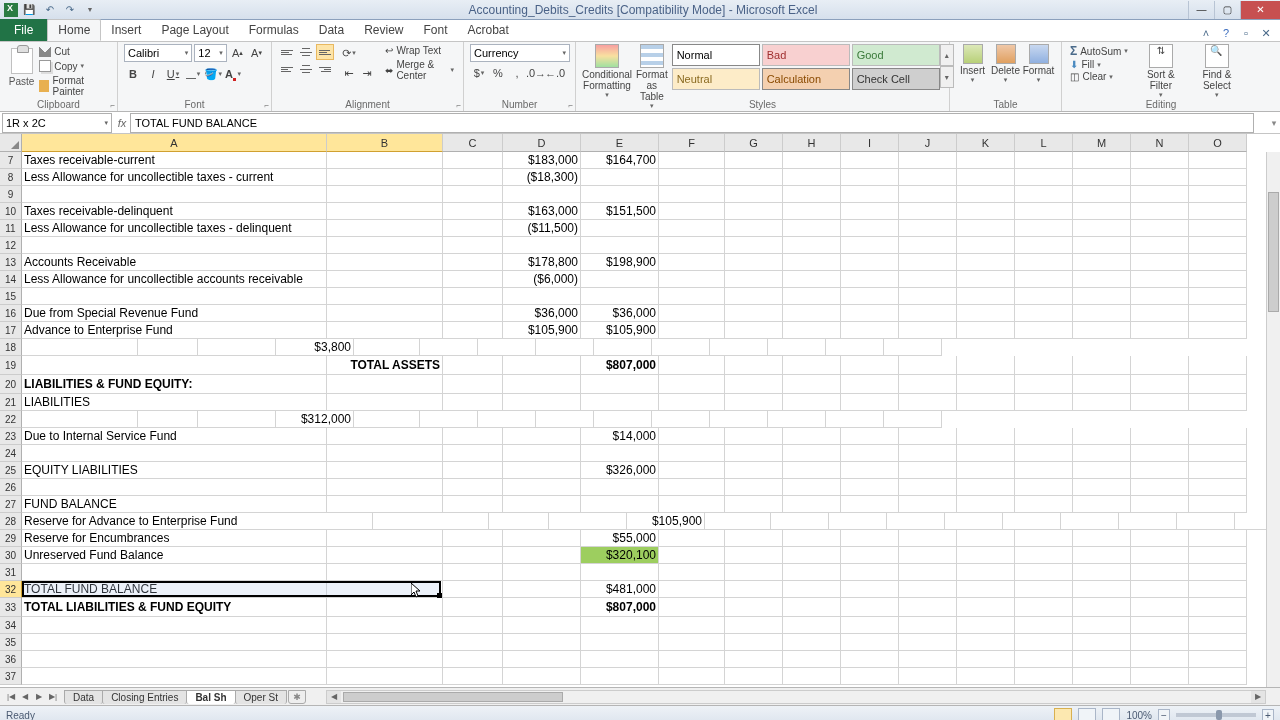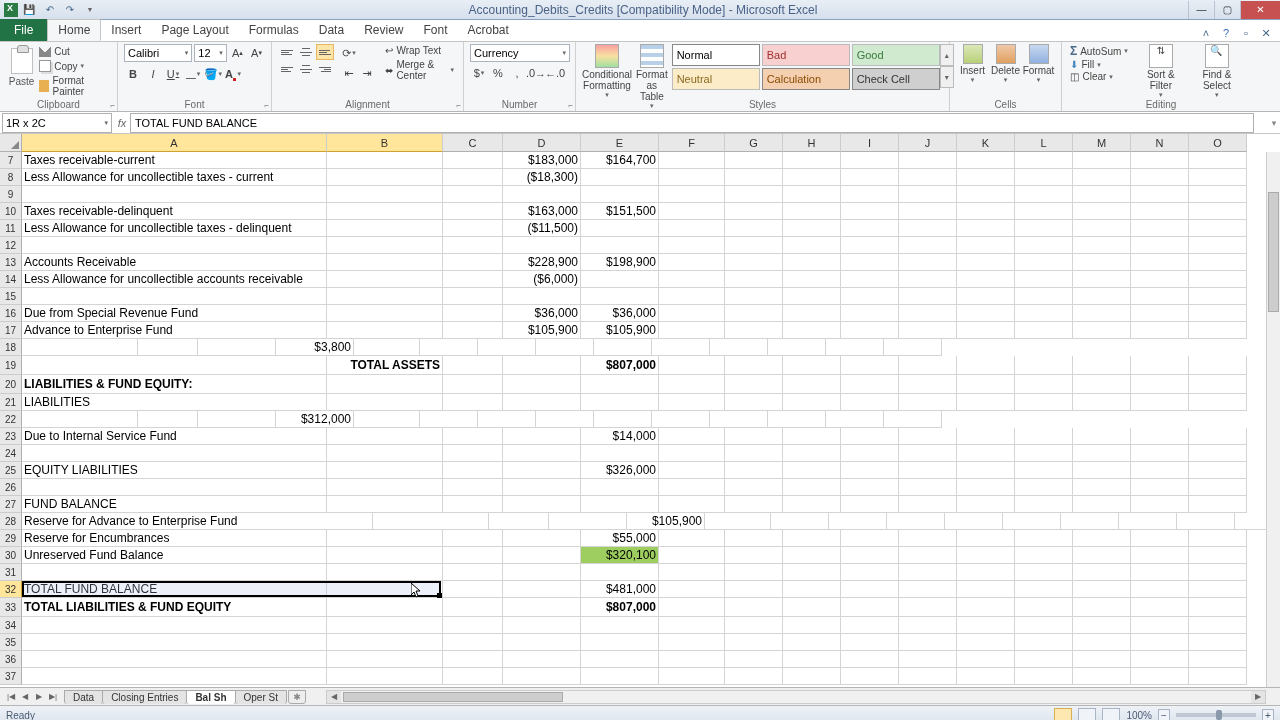--- a/index.html
+++ b/index.html
@@ -351,21 +351,21 @@
           <div class="icn3" style="background:linear-gradient(#f0c8a8,#e0a060);"></div>
           <span>Delete</span>
           <span class="dd-arrow">▾</span>
         </div>
       <div class="cells-big">
           <div class="icn3" style="background:linear-gradient(#c8d8f0,#90b0e0);"></div>
           <span>Format</span>
           <span class="dd-arrow">▾</span>
         </div>
     </div>
-    <div class="rgroup-label">Cells</div>
+    <div class="rgroup-label">Table</div>
   </div>
 
   <div class="rgroup" style="width:198px; border-right:none;">
     <div style="display:flex; gap:6px;">
       <div class="edit-col">
         <div>
             <span class="sigma">Σ</span>
             <span>AutoSum</span>
             <span class="dd-arrow">▾</span>
           </div>
@@ -561,21 +561,21 @@
             <div class="cell" style="width: 58px; height: 17px; line-height: 16px;"></div>
             <div class="cell" style="width: 58px; height: 17px; line-height: 16px;"></div>
             <div class="cell" style="width: 58px; height: 17px; line-height: 16px;"></div>
             <div class="cell" style="width: 58px; height: 17px; line-height: 16px;"></div>
             <div class="cell" style="width: 58px; height: 17px; line-height: 16px;"></div>
           </div>
           <div class="row" style="height: 17px;">
             <div class="cell" style="width: 305px; height: 17px; line-height: 16px;">Accounts Receivable</div>
             <div class="cell" style="width: 116px; height: 17px; line-height: 16px;"></div>
             <div class="cell" style="width: 60px; height: 17px; line-height: 16px;"></div>
-            <div class="cell r" style="width: 78px; height: 17px; line-height: 16px;">$228,900</div>
+            <div class="cell r" style="width: 78px; height: 17px; line-height: 16px;">$178,800</div>
             <div class="cell r" style="width: 78px; height: 17px; line-height: 16px;">$198,900</div>
             <div class="cell" style="width: 66px; height: 17px; line-height: 16px;"></div>
             <div class="cell" style="width: 58px; height: 17px; line-height: 16px;"></div>
             <div class="cell" style="width: 58px; height: 17px; line-height: 16px;"></div>
             <div class="cell" style="width: 58px; height: 17px; line-height: 16px;"></div>
             <div class="cell" style="width: 58px; height: 17px; line-height: 16px;"></div>
             <div class="cell" style="width: 58px; height: 17px; line-height: 16px;"></div>
             <div class="cell" style="width: 58px; height: 17px; line-height: 16px;"></div>
             <div class="cell" style="width: 58px; height: 17px; line-height: 16px;"></div>
             <div class="cell" style="width: 58px; height: 17px; line-height: 16px;"></div>

